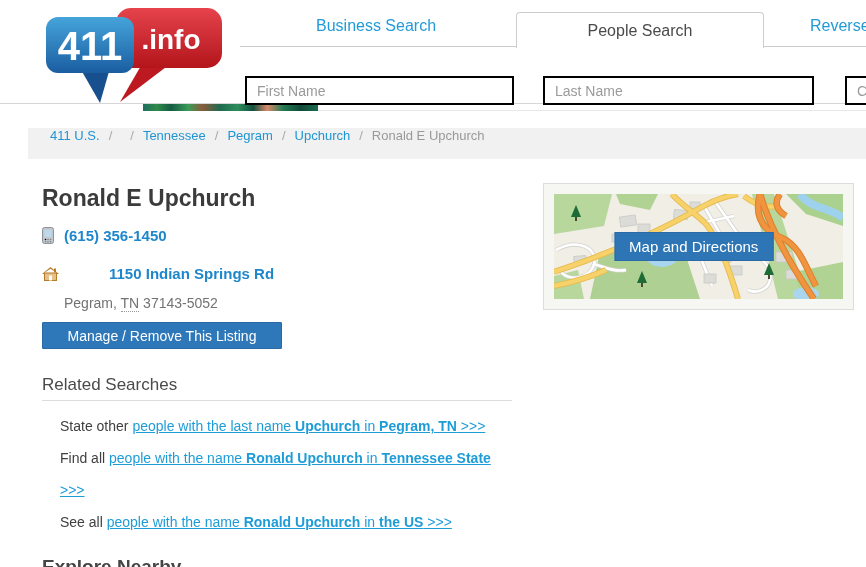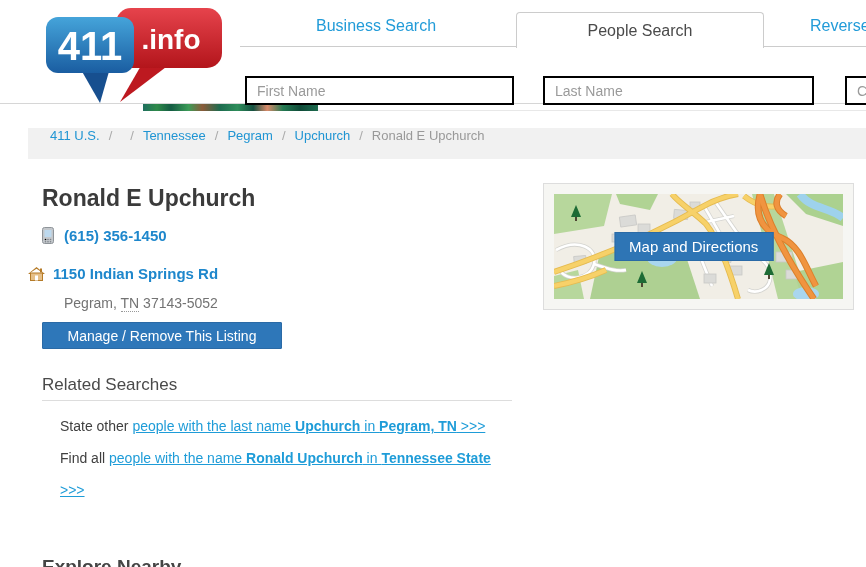--- a/index.html
+++ b/index.html
@@ -33,21 +33,21 @@
   .breadcrumb { position:absolute; left:28px; top:128px; right:0; height:31px; background:#f1f1f1;
     display:flex; padding-left:22px; font-size:13px; white-space:nowrap; }
   .crumb-link { color:#2095d3; cursor:pointer; }
   .crumb-sep { color:#aaaaaa; margin:0 9px; }
   .crumb-current { color:#999999; }
 
   
   .person-name { position:absolute; left:42px; top:185px; font-size:23px; font-weight:bold; color:#3b3b3b; }
   .phone-row { position:absolute; left:42px; top:227px; display:flex; align-items:center; }
   .phone-link { font-size:15px; font-weight:bold; color:#1e87cc; margin-left:10px; cursor:pointer; }
-  .addr-row { position:absolute; left:28px; top:265px; display:flex; align-items:center; }
+  .addr-row { position:absolute; left:42px; top:265px; display:flex; align-items:center;gap:42px; }
   .addr-link { font-size:15px; font-weight:bold; color:#1e87cc; margin-left:8px; cursor:pointer; }
   .addr-city { position:absolute; left:64px; top:287px; font-size:14px; color:#737373;margin-top:8px; }
   .abbr-dotted { border-bottom:1px dotted #999; }
 
   .manage-btn { position:absolute; left:42px; top:322px; width:240px; height:27px; background:#2e77b9;
     border:1px solid #2a6aa6; border-radius:1px; color:#fff; font-size:14px; font-family:"Liberation Sans", sans-serif;
     display:flex; align-items:center; justify-content:center; cursor:pointer; }
 
   
   .related-title { position:absolute; left:42px; top:375px; font-size:17px; color:#4a4a4a; }
@@ -149,20 +149,21 @@
   </div>
 
   <div class="manage-btn">Manage / Remove This Listing</div>
 
   <div class="related-title">Related Searches</div>
   <div class="related-rule"></div>
 
   <div class="related-list">
     <p><span>State other </span><a class="rel-link"><span>people with the last name </span><b>Upchurch</b><span> in </span><b>Pegram, TN</b><span> &gt;&gt;&gt;</span></a></p>
     <p><span>Find all </span><a class="rel-link"><span>people with the name </span><b>Ronald Upchurch</b><span> in </span><b>Tennessee State</b><span> &gt;&gt;&gt;</span></a></p>
+    <p><span>See all </span><a class="rel-link"><span>people with the name </span><b>Ronald Upchurch</b><span> in </span><b>the US</b><span> &gt;&gt;&gt;</span></a></p>
   </div>
 
   <div class="next-title">Explore Nearby</div>
 
   <div class="map-panel">
     <svg class="map-canvas" viewBox="0 0 289 105" preserveAspectRatio="none">
       <rect width="289" height="105" fill="#f1eee6"></rect>
 
       <path d="M0,0 H58 L50,32 L0,40 Z" fill="#b7d79c"></path>
       <path d="M62,0 H104 L96,16 L66,10 Z" fill="#b0d394"></path>

